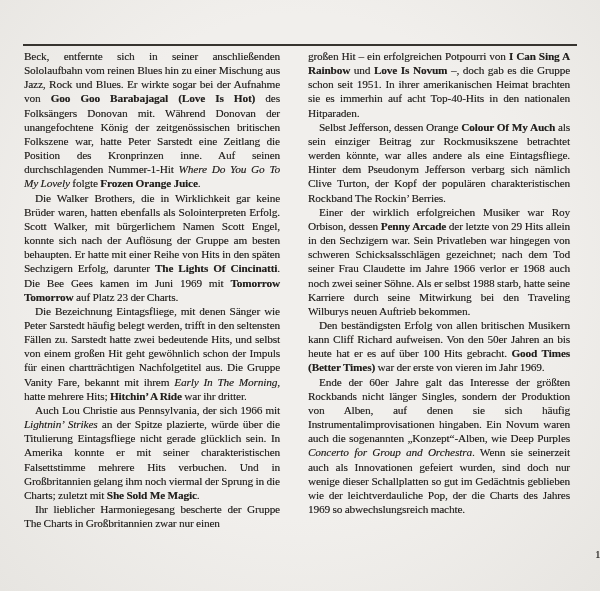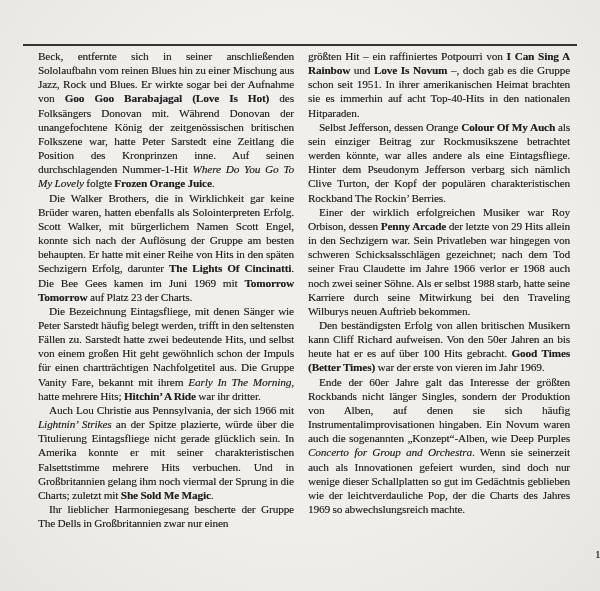--- a/index.html
+++ b/index.html
@@ -19,21 +19,21 @@
     position: absolute;
     left: 23px; top: 44px;
     width: 554px; height: 2px;
     background: #37342f;
   }
   .columns {
     position: absolute;
     left: 24px; top: 49px;
     width: 546px;
     display: flex;
-    gap: 14px;
+    gap: 28px;
     justify-content: flex-end;
   }
   .col {
     font-size: 11.2px;
     line-height: 14.15px;
     text-align: justify;
     letter-spacing: -0.1px;
     word-spacing: -0.2px;
     text-shadow: 0.2px 0.2px 0.35px rgba(45, 42, 38, 0.5);
   }
@@ -57,24 +57,24 @@
 <body>
 
 <div class="page">
   <div class="top-rule"></div>
   <div class="columns">
     <div class="col col-left">
         <p class="para"><span>Beck, entfernte sich in seiner anschließenden Sololaufbahn vom reinen Blues hin zu einer Mischung aus Jazz, Rock und Blues. Er wirkte sogar bei der Aufnahme von </span><span class="b">Goo Goo Barabajagal (Love Is Hot)</span><span> des Folksängers Donovan mit. Während Donovan der unangefochtene König der zeitgenössischen britischen Folkszene war, hatte Peter Sarstedt eine Zeitlang die Position des Kronprinzen inne. Auf seinen durchschlagenden Nummer-1-Hit </span><span class="i">Where Do You Go To My Lovely</span><span> folgte </span><span class="b">Frozen Orange Juice</span><span>.</span></p>
         <p class="para indent"><span>Die Walker Brothers, die in Wirklichkeit gar keine Brüder waren, hatten ebenfalls als Solointerpreten Erfolg. Scott Walker, mit bürgerlichem Namen Scott Engel, konnte sich nach der Auflösung der Gruppe am besten behaupten. Er hatte mit einer Reihe von Hits in den späten Sechzigern Erfolg, darunter </span><span class="b">The Lights Of Cincinatti</span><span>. Die Bee Gees kamen im Juni 1969 mit </span><span class="b">Tomorrow Tomorrow</span><span> auf Platz 23 der Charts.</span></p>
         <p class="para indent"><span>Die Bezeichnung Eintagsfliege, mit denen Sänger wie Peter Sarstedt häufig belegt werden, trifft in den seltensten Fällen zu. Sarstedt hatte zwei bedeutende Hits, und selbst von einem großen Hit geht gewöhnlich schon der Impuls für einen chartträchtigen Nachfolgetitel aus. Die Gruppe Vanity Fare, bekannt mit ihrem </span><span class="i">Early In The Morning</span><span>, hatte mehrere Hits; </span><span class="b">Hitchin’ A Ride</span><span> war ihr dritter.</span></p>
         <p class="para indent"><span>Auch Lou Christie aus Pennsylvania, der sich 1966 mit </span><span class="i">Lightnin’ Strikes</span><span> an der Spitze plazierte, würde über die Titulierung Eintagsfliege nicht gerade glücklich sein. In Amerika konnte er mit seiner charakteristischen Falsettstimme mehrere Hits verbuchen. Und in Großbritannien gelang ihm noch viermal der Sprung in die Charts; zuletzt mit </span><span class="b">She Sold Me Magic</span><span>.</span></p>
-        <p class="para indent"><span>Ihr lieblicher Harmoniegesang bescherte der Gruppe The Dells in Großbritannien zwar nur einen</span></p>
+        <p class="para indent"><span>Ihr lieblicher Harmoniegesang bescherte der Gruppe The Charts in Großbritannien zwar nur einen</span></p>
       </div>
     <div class="col col-right">
-        <p class="para"><span>größten Hit – ein raffiniertes Potpourri von </span><span class="b">I Can Sing A Rainbow</span><span> und </span><span class="b">Love Is Novum</span><span> –, doch gab es die Gruppe schon seit 1951. In ihrer amerikanischen Heimat brachten sie es immerhin auf acht Top-40-Hits in den nationalen Hitparaden.</span></p>
+        <p class="para"><span>großen Hit – ein erfolgreichen Potpourri von </span><span class="b">I Can Sing A Rainbow</span><span> und </span><span class="b">Love Is Novum</span><span> –, doch gab es die Gruppe schon seit 1951. In ihrer amerikanischen Heimat brachten sie es immerhin auf acht Top-40-Hits in den nationalen Hitparaden.</span></p>
         <p class="para indent"><span>Selbst Jefferson, dessen Orange </span><span class="b">Colour Of My Auch</span><span> als sein einziger Beitrag zur Rockmusikszene betrachtet werden könnte, war alles andere als eine Eintagsfliege. Hinter dem Pseudonym Jefferson verbarg sich nämlich Clive Turton, der Kopf der populären charakteristischen Rockband The Rockin’ Berries.</span></p>
         <p class="para indent"><span>Einer der wirklich erfolgreichen Musiker war Roy Orbison, dessen </span><span class="b">Penny Arcade</span><span> der letzte von 29 Hits allein in den Sechzigern war. Sein Privatleben war hingegen von schweren Schicksalsschlägen gezeichnet; nach dem Tod seiner Frau Claudette im Jahre 1966 verlor er 1968 auch noch zwei seiner Söhne. Als er selbst 1988 starb, hatte seine Karriere durch seine Mitwirkung bei den Traveling Wilburys neuen Auftrieb bekommen.</span></p>
         <p class="para indent"><span>Den beständigsten Erfolg von allen britischen Musikern kann Cliff Richard aufweisen. Von den 50er Jahren an bis heute hat er es auf über 100 Hits gebracht. </span><span class="b">Good Times (Better Times)</span><span> war der erste von vieren im Jahr 1969.</span></p>
         <p class="para indent"><span>Ende der 60er Jahre galt das Interesse der größten Rockbands nicht länger Singles, sondern der Produktion von Alben, auf denen sie sich häufig Instrumentalimprovisationen hingaben. Ein Novum waren auch die sogenannten „Konzept“-Alben, wie Deep Purples </span><span class="i">Concerto for Group and Orchestra</span><span>. Wenn sie seinerzeit auch als Innovationen gefeiert wurden, sind doch nur wenige dieser Schallplatten so gut im Gedächtnis geblieben wie der leichtverdauliche Pop, der die Charts des Jahres 1969 so abwechslungsreich machte.</span></p>
       </div>
   </div>
   <div class="page-number">10</div>
 </div>
 
 </body></html>

